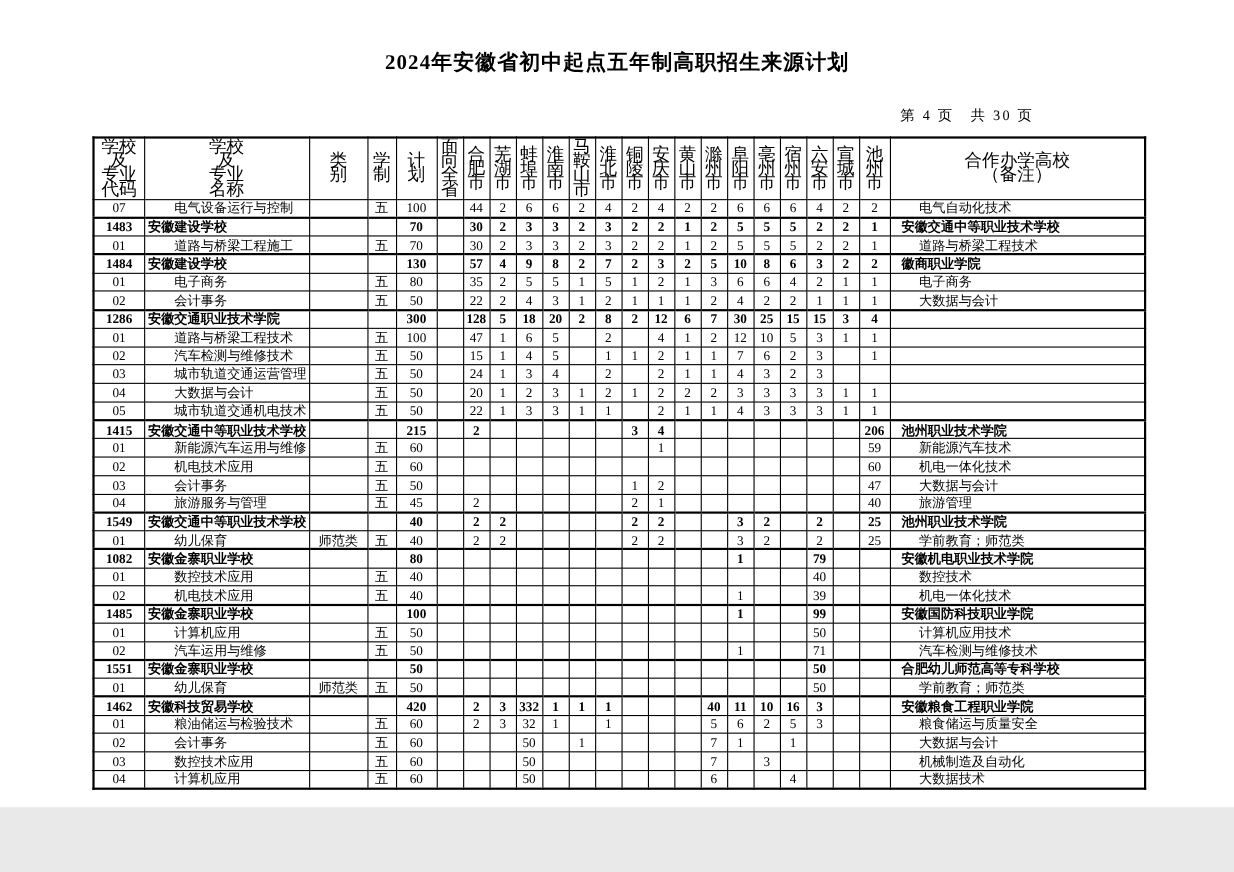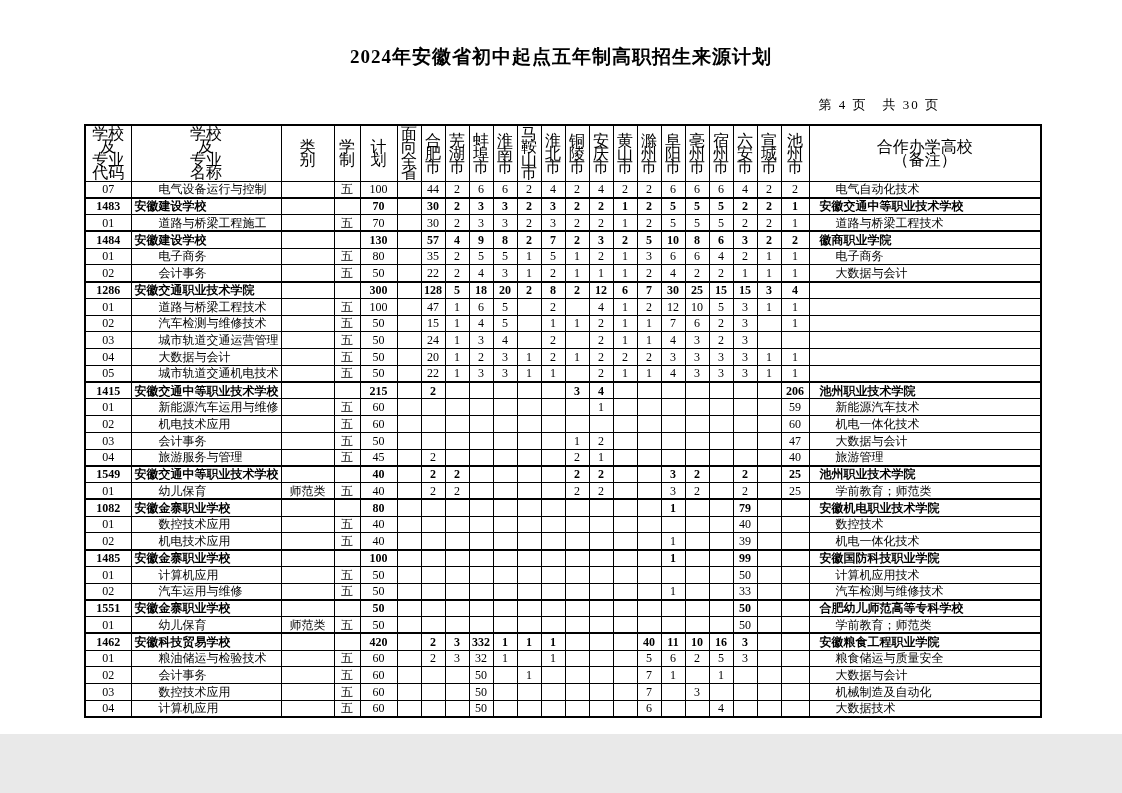--- a/index.html
+++ b/index.html
@@ -787,21 +787,21 @@
           <td class="c"></td>
           <td class="c"></td>
           <td class="c"></td>
           <td class="c"></td>
           <td class="c"></td>
           <td class="c"></td>
           <td class="c"></td>
           <td class="c">1</td>
           <td class="c"></td>
           <td class="c"></td>
-          <td class="c">33</td>
+          <td class="c">71</td>
           <td class="c"></td>
           <td class="c"></td>
           <td class="remark">汽车检测与维修技术</td>
         </tr>
         <tr class="school-row">
           <td class="c">1551</td>
           <td class="name">安徽金寨职业学校</td>
           <td class="c"></td>
           <td class="c"></td>
           <td class="c">50</td>

